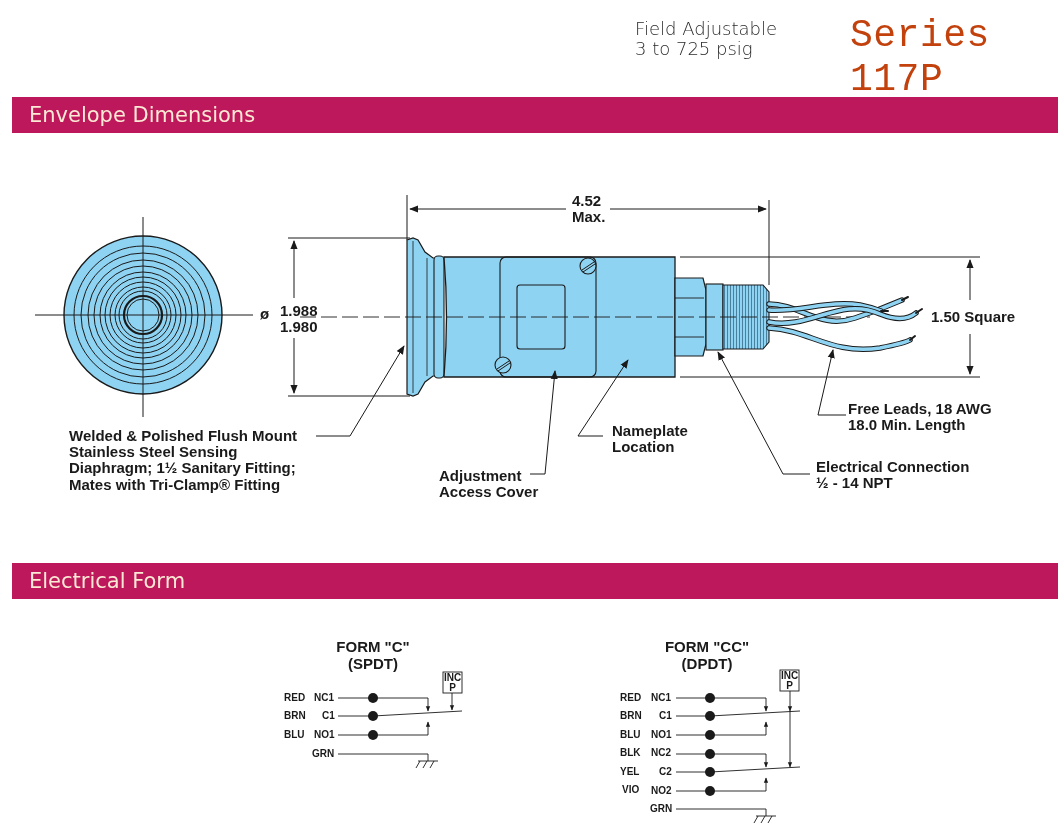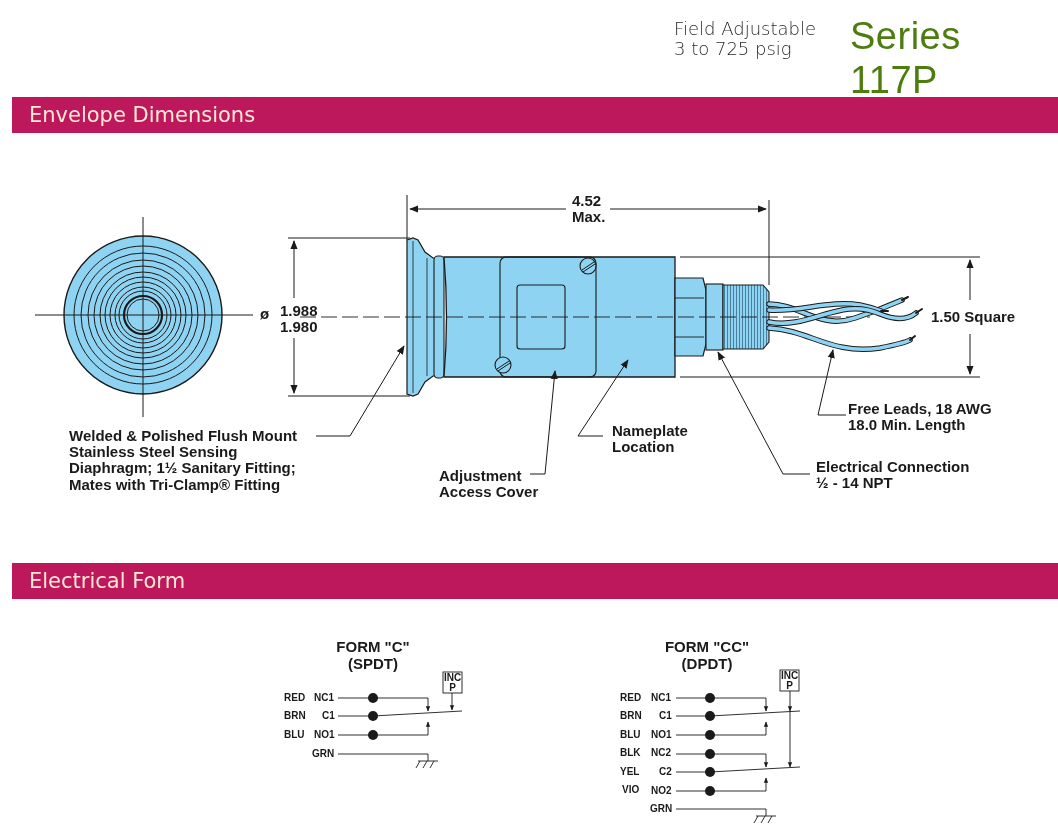--- a/index.html
+++ b/index.html
@@ -1,18 +1,18 @@
 <!DOCTYPE html>
 <html><head>
 <meta charset="utf-8">
 <style>
   html, body { margin: 0; padding: 0; background: #ffffff; }
   body { width: 1058px; height: 829px; position: relative; overflow: hidden; font-family: "DejaVu Sans", sans-serif; }
-  .hdr-sub { position: absolute; left: 635px; top: 19px; font-size: 18px; line-height: 20px; color: #2a2a2a; font-family: "DejaVu Sans", sans-serif; font-weight: 300; margin-left: 39px; }
-  .hdr-title { position: absolute; left: 850px; top: 14px; font-size: 38px; line-height: 44px; color: #4d7c0f; font-family: Liberation Sans, sans-serif; letter-spacing: 0.5px; }
+  .hdr-sub { position: absolute; left: 635px; top: 19px; font-size: 18px; line-height: 20px; color: #2a2a2a; font-family: "DejaVu Sans", sans-serif; font-weight: 300; }
+  .hdr-title { position: absolute; left: 850px; top: 14px; font-size: 38px; line-height: 44px; color: #c2410c; font-family: Liberation Mono, monospace; letter-spacing: 0.5px; }
   .bar { position: absolute; left: 12px; width: 1052px; height: 36px; background: #be185d; color: #fde9d4; font-size: 21px; line-height: 36px; padding-left: 17px; box-sizing: border-box; font-family: "DejaVu Sans", sans-serif; }
   .bar1 { top: 97px; }
   .bar2 { top: 563px; }
   svg { position: absolute; left: 0; top: 0; }
   .lbl { font-family: "Liberation Sans", sans-serif; font-weight: bold; fill: #1a1a1a; }
   .callout { font-family: "Liberation Sans", sans-serif; font-weight: bold; font-size: 15px; fill: #1a1a1a; }
   .schem { font-family: "Liberation Sans", sans-serif; font-weight: bold; font-size: 10px; fill: #1a1a1a; }
   .schem-title { font-family: "Liberation Sans", sans-serif; font-weight: bold; font-size: 15px; fill: #1a1a1a; }
 </style>
 </head>

